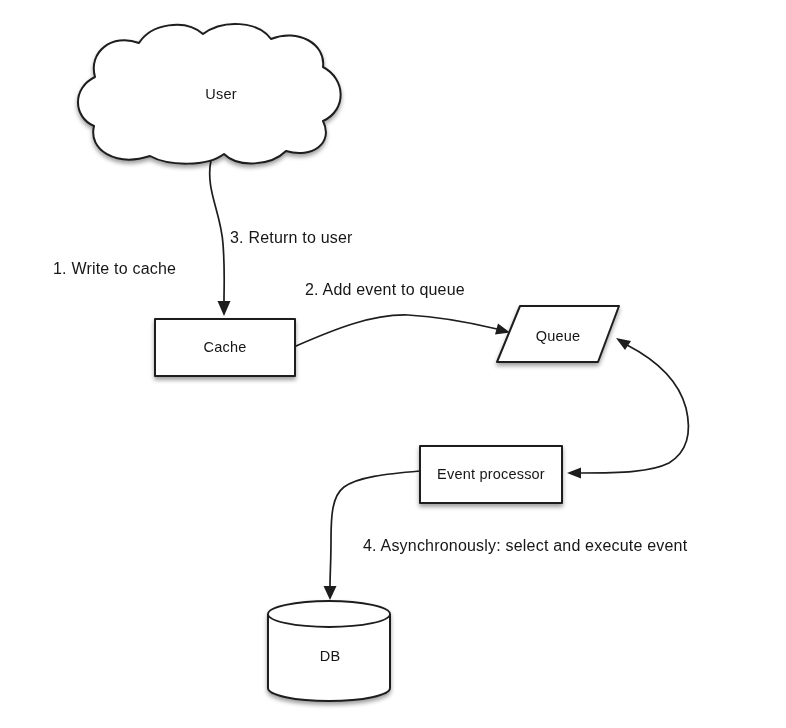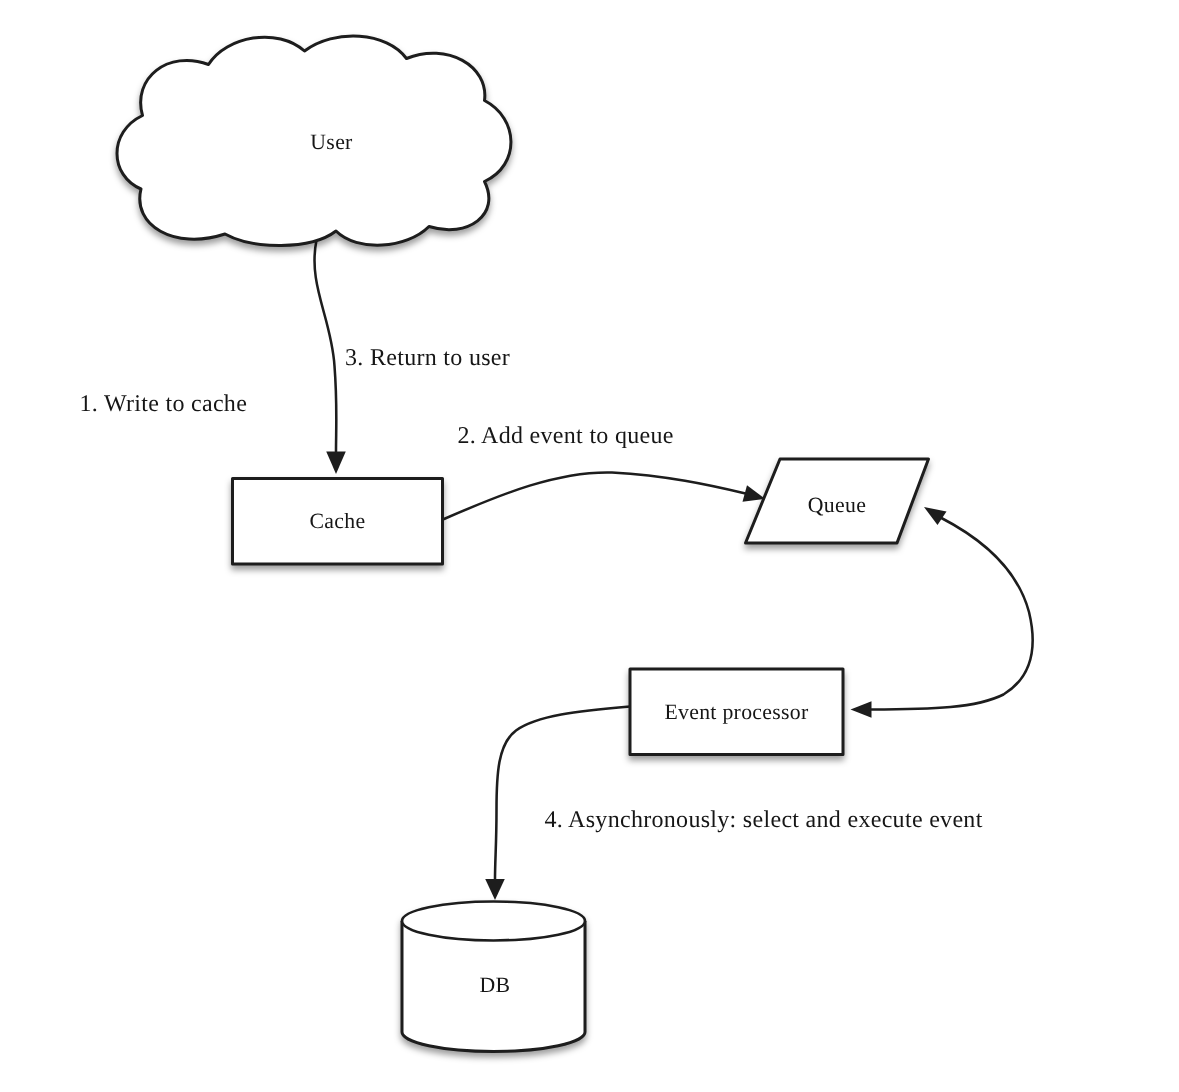--- a/index.html
+++ b/index.html
@@ -5,21 +5,21 @@
   html, body {
     margin: 0;
     padding: 0;
     background: #ffffff;
   }
   .canvas {
     position: relative;
     width: 786px;
     height: 728px;
     background: #ffffff;
-    font-family: Liberation Serif, serif;
+    font-family: Liberation Sans, sans-serif;
     overflow: hidden;
   }
   svg { display: block; }
   .shape {
     fill: #ffffff;
     stroke: #1d1d1d;
     stroke-width: 2;
     stroke-linejoin: round;
   }
   .shape-thin {

